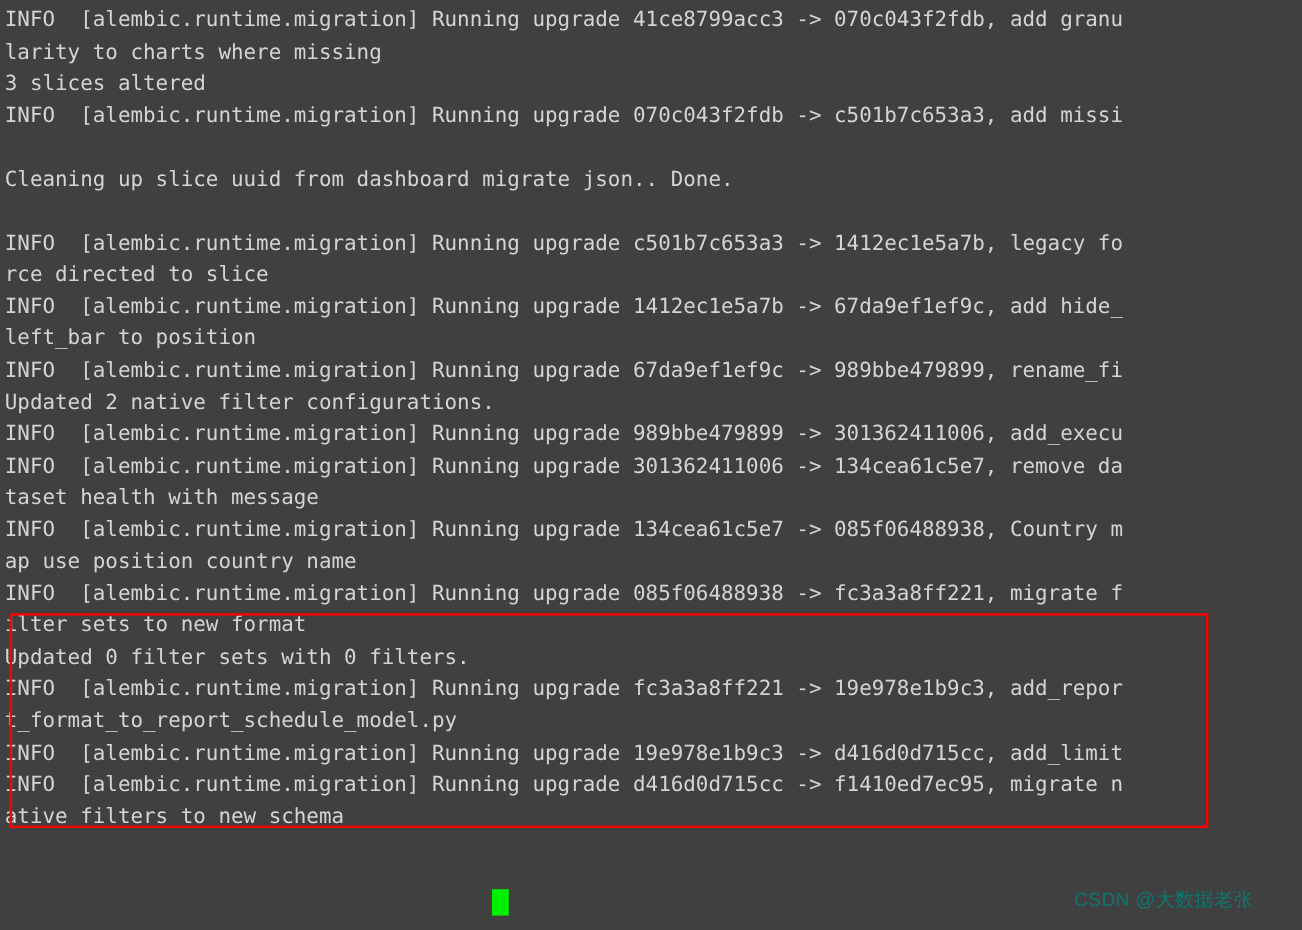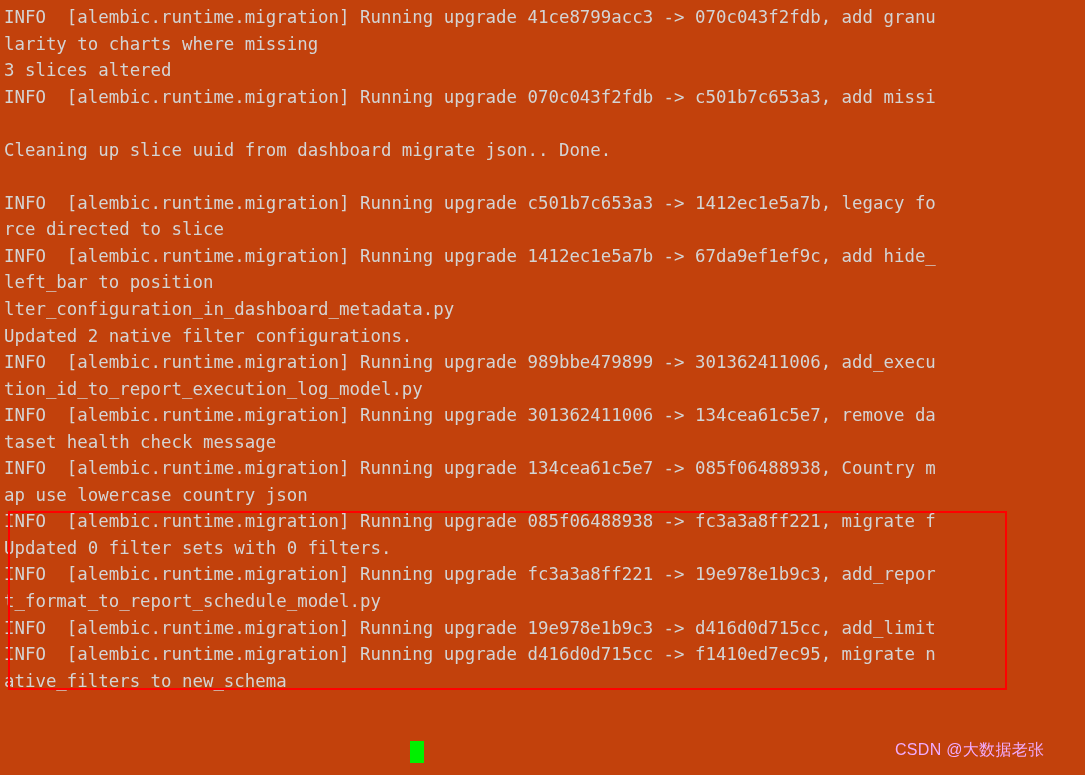--- a/index.html
+++ b/index.html
@@ -14,21 +14,21 @@
     position: relative;
     font-family: "DejaVu Sans Mono", "Liberation Mono", monospace;
   }
 
   #terminal {
     position: absolute;
     left: 0;
     top: 0;
     width: 1085px;
     height: 775px;
-    background: #c2410c;
+    background: #404040;
     box-sizing: border-box;
     padding: 4px 0 0 4px;
   }
 
   .term-line {
     font-family: "DejaVu Sans Mono", "Liberation Mono", monospace;
     font-size: 17.4px;
     line-height: 26.55px;
     height: 26.55px;
     color: #d4d4d4;
@@ -64,50 +64,50 @@
     height: 22px;
     background: #00f000;
   }
 
   #watermark {
     position: absolute;
     left: 895px;
     top: 740px;
     font-family: "Liberation Sans", "DejaVu Sans", sans-serif;
     font-size: 16px;
-    color: #f0abfc;
+    color: #0f766e;
     white-space: pre;
     letter-spacing: 0.3px;
   }
 </style>
 </head>
 <body>
 
 <div id="terminal">
   <div id="terminal-output">
       <div class="term-line">INFO  [alembic.runtime.migration] Running upgrade 41ce8799acc3 -&gt; 070c043f2fdb, add granu</div>
       <div class="term-line">larity to charts where missing</div>
       <div class="term-line">3 slices altered</div>
       <div class="term-line">INFO  [alembic.runtime.migration] Running upgrade 070c043f2fdb -&gt; c501b7c653a3, add missi</div>
       <div class="term-line blank"></div>
       <div class="term-line">Cleaning up slice uuid from dashboard migrate json.. Done.</div>
       <div class="term-line blank"></div>
       <div class="term-line">INFO  [alembic.runtime.migration] Running upgrade c501b7c653a3 -&gt; 1412ec1e5a7b, legacy fo</div>
       <div class="term-line">rce directed to slice</div>
       <div class="term-line">INFO  [alembic.runtime.migration] Running upgrade 1412ec1e5a7b -&gt; 67da9ef1ef9c, add hide_</div>
       <div class="term-line">left_bar to position</div>
-      <div class="term-line">lter_configuration_in_dashboard_metadata.py</div>
+      <div class="term-line">INFO  [alembic.runtime.migration] Running upgrade 67da9ef1ef9c -&gt; 989bbe479899, rename_fi</div>
       <div class="term-line">Updated 2 native filter configurations.</div>
       <div class="term-line">INFO  [alembic.runtime.migration] Running upgrade 989bbe479899 -&gt; 301362411006, add_execu</div>
-      <div class="term-line">tion_id_to_report_execution_log_model.py</div>
       <div class="term-line">INFO  [alembic.runtime.migration] Running upgrade 301362411006 -&gt; 134cea61c5e7, remove da</div>
-      <div class="term-line">taset health check message</div>
+      <div class="term-line">taset health with message</div>
       <div class="term-line">INFO  [alembic.runtime.migration] Running upgrade 134cea61c5e7 -&gt; 085f06488938, Country m</div>
-      <div class="term-line">ap use lowercase country json</div>
+      <div class="term-line">ap use position country name</div>
       <div class="term-line">INFO  [alembic.runtime.migration] Running upgrade 085f06488938 -&gt; fc3a3a8ff221, migrate f</div>
+      <div class="term-line">ilter sets to new format</div>
       <div class="term-line">Updated 0 filter sets with 0 filters.</div>
       <div class="term-line">INFO  [alembic.runtime.migration] Running upgrade fc3a3a8ff221 -&gt; 19e978e1b9c3, add_repor</div>
       <div class="term-line">t_format_to_report_schedule_model.py</div>
       <div class="term-line">INFO  [alembic.runtime.migration] Running upgrade 19e978e1b9c3 -&gt; d416d0d715cc, add_limit</div>
       <div class="term-line">INFO  [alembic.runtime.migration] Running upgrade d416d0d715cc -&gt; f1410ed7ec95, migrate n</div>
       <div class="term-line">ative_filters to new_schema</div>
     </div>
 </div>
 
 <div id="annotation-box"></div>

